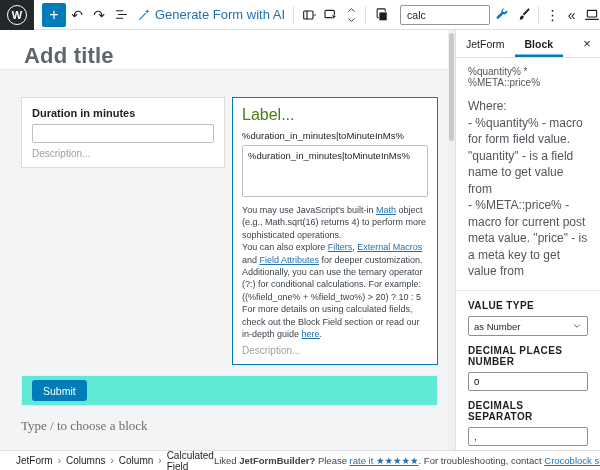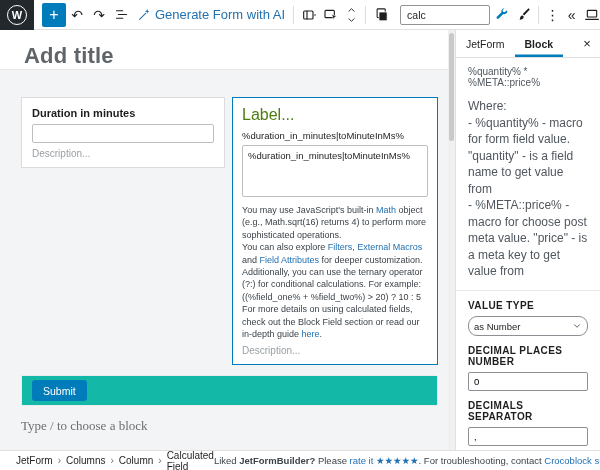--- a/index.html
+++ b/index.html
@@ -76,23 +76,23 @@
     width:206px; background:#fff; border:1.5px solid #007cba; padding:8px 9px 8px;
   }
   .label-ph { font-size:16px; color:#4d7c0f; }
   .formula-lbl { font-size:9.5px; color:#1e1e1e; margin-top:6px; }
   .formula-ta {
     width:100%; height:52px; border:1px solid #bfbfbf; border-radius:2px;
     margin-top:4px; font-size:9.5px; padding:4px 5px; resize:none;
     font-family:inherit; color:#1e1e1e;
   }
   .help { font-size:9px; line-height:1.38; color:#3c434a; margin-top:5px; }
-  .help a, .lnk { color:#2271b1; cursor:pointer; }
+  .help a, .lnk { color:#2271b1; text-decoration:underline; cursor:pointer; }
   .submit-row {
-    margin-top:10px; width:417px; height:31px; background:#14b8a6;
+    margin-top:10px; width:417px; height:31px; background:#5eead4;
     border:1px solid #ececec; display:flex; align-items:center; padding-left:10px;
   }
   .submit-btn {
     height:21px; padding:0 11px; background:#007cba; color:#fff; border:none;
     border-radius:3px; font-size:10.5px; cursor:pointer; font-family:inherit;
   }
   .append-ph {
     margin-top:12px; font-family:"Liberation Serif", serif; font-size:13px; color:#6e6e6e;
   }
   .canvas-scrollbar {
@@ -125,21 +125,21 @@
   .sb-group { margin-top:9px; }
   .sb-label {
     font-size:10px; font-weight:bold; letter-spacing:.4px; color:#1e1e1e;
     text-transform:uppercase;
   }
   .sb-input {
     width:100%; height:19px; border:1px solid #8c8f94; border-radius:2px;
     margin-top:5px; font-size:9.5px; padding:0 5px; font-family:inherit;
   }
   .sb-select {
-    width:100%; height:20px; border:1px solid #8c8f94; border-radius:9px;
+    width:100%; height:20px; border:1px solid #8c8f94; border-radius:2px;
     margin-top:5px; font-size:9.5px; padding:0 5px; display:flex;
     align-items:center; justify-content:space-between; cursor:pointer; background:#fff;
   }
 
   
   .footer {
     position:absolute; left:0; top:450px; width:600px; height:20px;
     background:#fff; border-top:1px solid #e0e0e0;
     display:flex; align-items:center; justify-content:space-between;
     padding:0 4px 0 16px;
@@ -289,21 +289,21 @@
     <button class="sb-close">
       <span>×</span>
     </button>
   </div>
 
   <div class="sb-body">
     <div class="sb-code">%quantity% * %META::price%</div>
     <div class="sb-where">
       <span>Where:</span><br>
       <span>- %quantity% - macro for form field value. "quantity" - is a field name to get value from</span><br>
-      <span>- %META::price% - macro for choose post meta value. "price" - is a meta key to get value from</span>
+      <span>- %META::price% - macro for current post meta value. "price" - is a meta key to get value from</span>
     </div>
 
     <div class="sb-div"></div>
 
     <div class="sb-group">
       <div class="sb-label">VALUE TYPE</div>
       <div class="sb-select">
         <span>as Number</span>
         <svg width="10" height="10" viewBox="0 0 24 24">
           <path class="stk" d="M6 9l6 6 6-6"></path>

